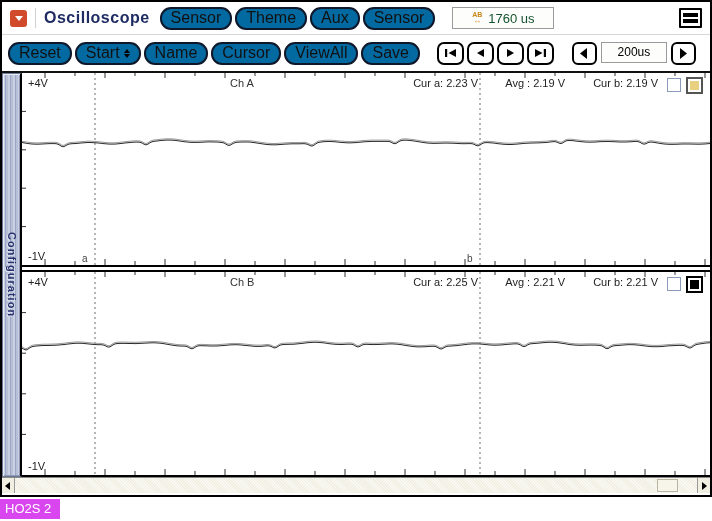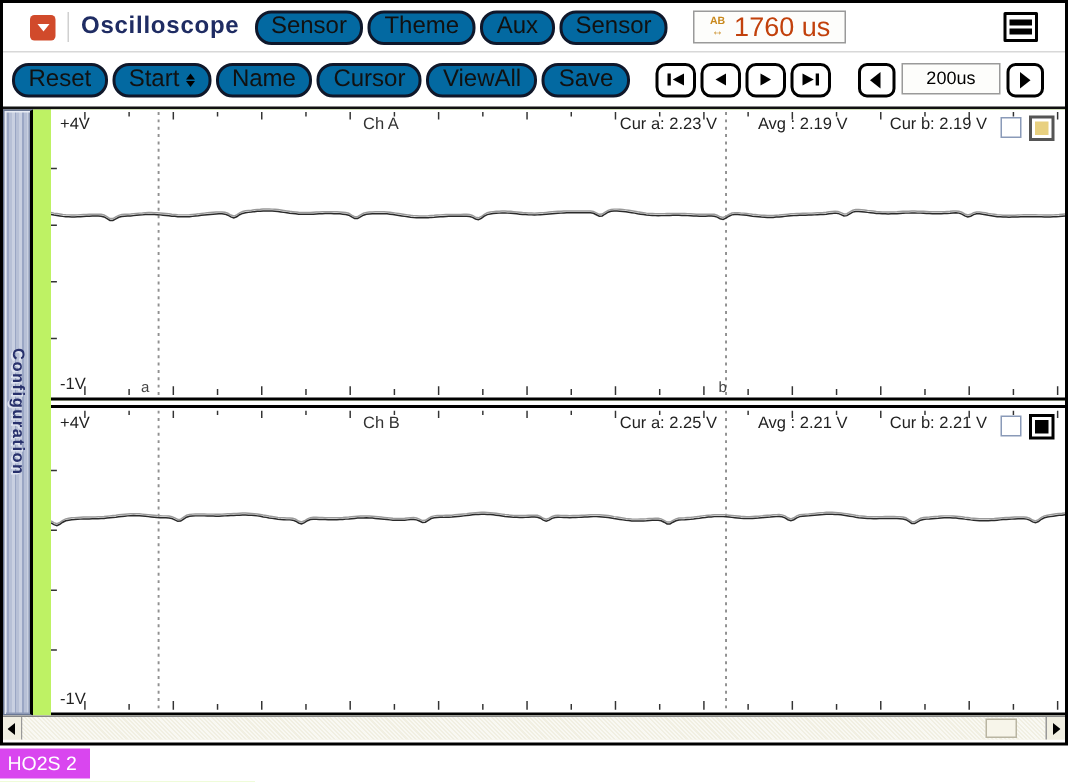--- a/index.html
+++ b/index.html
@@ -2,38 +2,38 @@
 <html><head>
 <meta charset="utf-8">
 <style>
   * { box-sizing: border-box; margin: 0; padding: 0; }
   html,body { width:712px; height:521px; background:#fff; overflow:hidden;
     font-family:"Liberation Sans", sans-serif; }
   .window { position:absolute; left:0; top:0; width:712px; height:497px;
     border:2px solid #000; background:#fff; }
 
   
-  .titlebar { height:33px; display:flex; align-items:center; padding:0 18px;
+  .titlebar { height:33px; display:flex; align-items:center; padding:0 8px;
     border-bottom:1px solid #d8d8d8; }
   .app-icon { width:17px; height:17px; background:#d14a2b; border-radius:3px;
     display:flex; align-items:center; justify-content:center; flex:0 0 auto; }
   .app-icon .tri { width:0; height:0; border-left:4px solid transparent;
     border-right:4px solid transparent; border-top:5px solid #fff; }
   .vsep { width:1px; height:20px; background:#d0d0d0; margin:0 8px; }
   .title { font-size:16px; font-weight:bold; color:#1f2c63; letter-spacing:.5px; margin-right:10px; }
   .pill { border:2px solid #0f172a; border-radius:11px; background:#0369a1; height:23px;
     padding:0 9px; font-size:16px; color:#111; display:flex; align-items:center;
     justify-content:center; gap:4px; margin-right:3px; white-space:nowrap; cursor:default; }
   .timebox { border:1px solid #9a9a9a; background:#fdfdfb; height:22px; width:102px;
     margin-left:14px; display:flex; align-items:center; justify-content:center; gap:6px; }
   .ab-icon { display:flex; flex-direction:column; align-items:center; line-height:6px;
     color:#c8881c; font-weight:bold; }
   .ab-icon .ab-top { font-size:7px; letter-spacing:0; }
   .ab-icon .ab-bot { font-size:8px; }
-  .time-text { font-size:18px; color:#c2410c; }
+  .time-text { font-size:13px; color:#14532d; }
   .menu-box { margin-left:auto; width:23px; height:20px; border:2px solid #000;
     background:#fff; display:flex; flex-direction:column; justify-content:space-evenly;
     padding:0 2px; border-radius:1px; }
   .menu-box .bar { height:4px; background:#000; }
 
   
   .toolbar2 { height:36px; display:flex; align-items:center; padding:0 6px; }
   .spinner { display:flex; flex-direction:column; align-items:center; gap:1px; }
   .spinner .up { width:0; height:0; border-left:3.5px solid transparent;
     border-right:3.5px solid transparent; border-bottom:4.5px solid #000; }
@@ -49,21 +49,21 @@
     font-size:12px; display:flex; align-items:center; justify-content:center; }
 
   
   .main { display:flex; height:406px; border-top:2px solid #111; }
   .sidebar { width:20px; flex:0 0 auto; border:1px solid #6b7894; border-right:2px solid #000;
     background:repeating-linear-gradient(90deg,#c9d0e1 0 2px,#9aa6c4 2px 3px,#b7c0d6 3px 5px);
     display:flex; align-items:center; justify-content:center;
     box-shadow:inset 1px 1px 0 #e7ebf4, inset -1px -1px 0 #8d99b6; }
   .sidebar .vtext { writing-mode:vertical-rl; font-size:11px; font-weight:bold;
     color:#27306b; letter-spacing:1px; text-shadow:1px 1px 0 #dfe4f0; }
-  .charts { flex:1; display:flex; flex-direction:column; background:#bef264; min-width:0;padding-left:12px; }
+  .charts { flex:1; display:flex; flex-direction:column; background:#c4b5fd; min-width:0; }
   .chart { position:relative; background:#fff; }
   .chart-a { height:194px; border-bottom:2px solid #000; }
   .chart-gap { height:3px; background:#fff; }
   .chart-b { flex:1; border-top:2px solid #000; border-bottom:2px solid #000; }
   .wave { position:absolute; left:0; top:0; width:100%; height:100%; display:block; }
   .lbl { position:absolute; font-size:11px; color:#222; white-space:nowrap; }
   .ymax { left:6px; top:4px; }
   .ymin { left:6px; bottom:3px; }
   .chname { left:208px; top:4px; color:#333; }
   .m-cura { right:232px; top:4px; }

